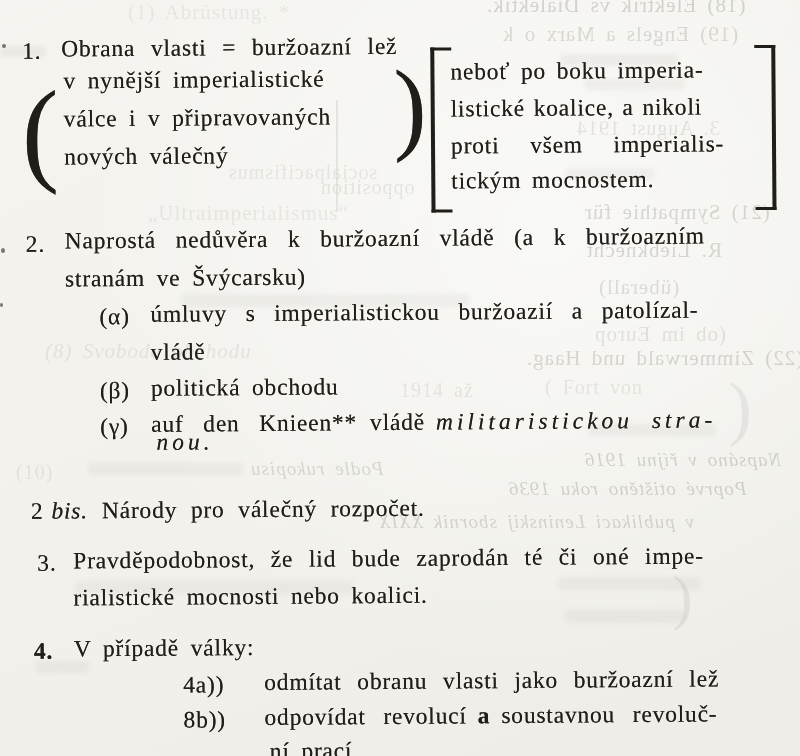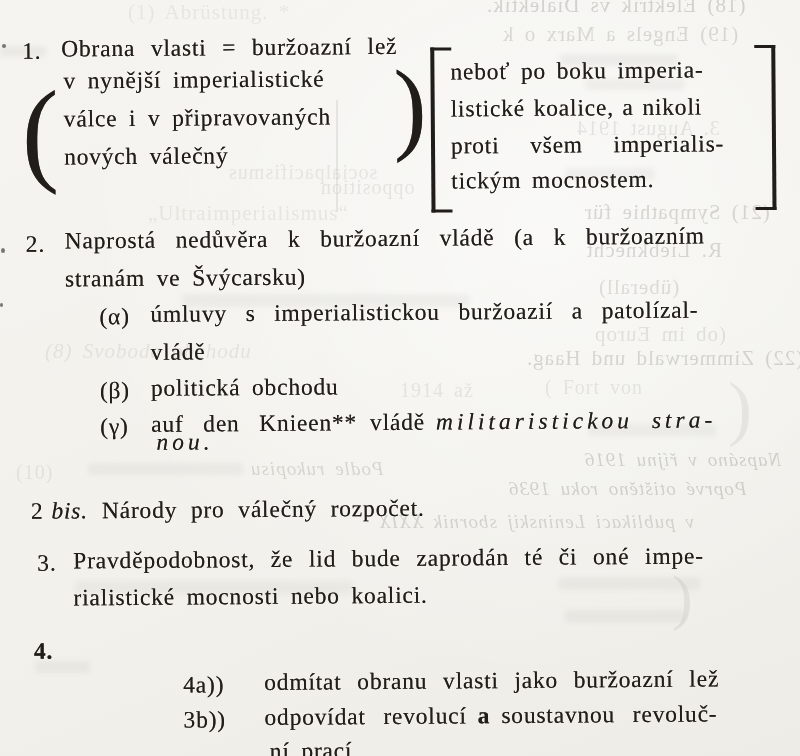--- a/index.html
+++ b/index.html
@@ -117,24 +117,25 @@
 
     <div class="tl" style="left:30px;top:500px">
       <span>2</span><span class="it" style="margin-left:8px">bis.</span><span style="margin-left:14px;word-spacing:7px">Národy pro válečný rozpočet.</span>
     </div>
 
     <div class="tl" style="left:36px;top:552px">3.</div>
     <div class="tl" style="left:72px;top:550px;word-spacing:9px">Pravděpodobnost, že lid bude zaprodán té či oné impe-</div>
     <div class="tl" style="left:72px;top:587px">rialistické mocnosti nebo koalici.</div>
 
     <div class="tl bold" style="left:32px;top:640px">4.</div>
+    <div class="tl" style="left:72px;top:638px">V případě války:</div>
 
     <div class="tl" style="left:181px;top:675px">4a))</div>
     <div class="tl" style="left:262px;top:673px;word-spacing:9px">odmítat obranu vlasti jako buržoazní lež</div>
 
-    <div class="tl" style="left:181px;top:710px">3b))</div>
+    <div class="tl" style="left:181px;top:710px">8b))</div>
     <div class="tl" style="left:262px;top:708px">
       <span style="word-spacing:11px">odpovídat revolucí</span><b style="margin-left:11px">a</b><span style="margin-left:11px;word-spacing:11px">soustavnou revoluč-</span>
     </div>
     <div class="tl" style="left:267px;top:742px">ní prací</div>
 
   </div>
 </div>
 
 </body></html>

